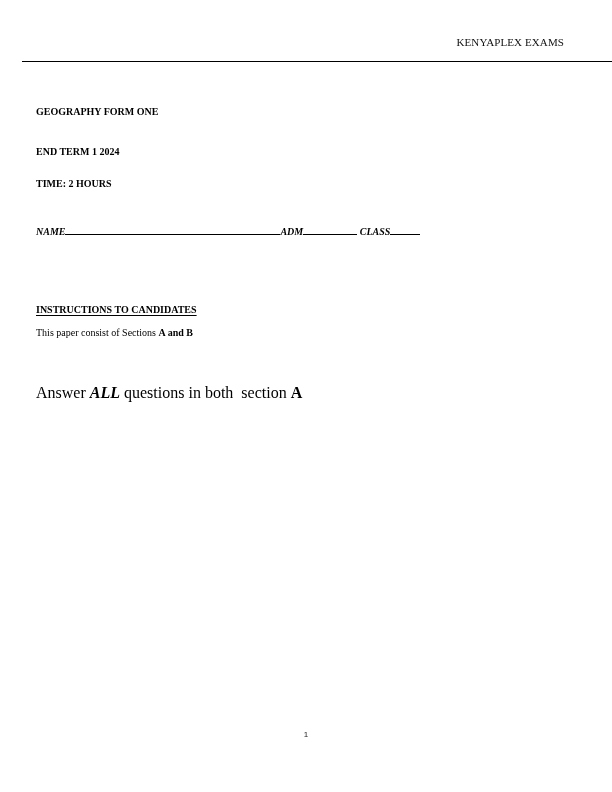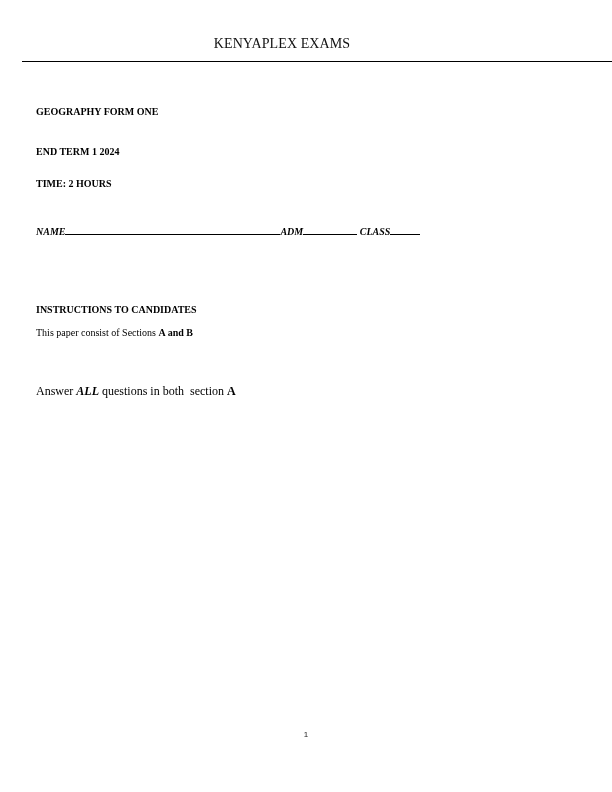--- a/index.html
+++ b/index.html
@@ -13,22 +13,22 @@
       position: relative;
       overflow: hidden;
       font-family: "Liberation Serif", "DejaVu Serif", serif;
       color: #000000;
     }
     .page-header-title {
       position: absolute;
       top: 36px;
       left: 0;
       width: 564px;
-      text-align: center;
-      font-size: 14px;
+      text-align: right;
+      font-size: 11px;
       letter-spacing: 0.1px;
       color: #111;
     }
     .page-header-rule {
       position: absolute;
       top: 61px;
       left: 22px;
       right: 0;
       height: 0;
       border-top: 1.3px solid #000;
@@ -40,20 +40,21 @@
       white-space: nowrap;
     }
     .bold { font-weight: bold; }
     .field-line {
       display: inline-block;
       border-bottom: 1px solid #000;
       height: 9px;
       vertical-align: baseline;
     }
     .heading-underline {
+      text-decoration: underline;
       text-underline-offset: 2px;
     }
     .normal { font-weight: normal; }
     .bolditalic { font-weight: bold; font-style: italic; }
     .page-number {
       position: absolute;
       top: 730px;
       left: 0;
       width: 612px;
       text-align: center;
@@ -75,17 +76,17 @@
 <div class="line bold" style="top:225px;font-style:italic;">
   <span>NAME</span><span class="field-line" style="width:215px;"></span><span>ADM</span><span class="field-line" style="width:54px;"></span>&nbsp;<span>CLASS</span><span class="field-line" style="width:30px;"></span>
 </div>
 
 <div class="line bold heading-underline" style="top:304px;">INSTRUCTIONS TO CANDIDATES</div>
 
 <div class="line normal" style="top:327px; font-size:10px;">
   <span>This paper consist of Sections </span><span class="bold">A and B</span>
 </div>
 
-<div class="line normal" style="top:384px; font-size:12px;">
+<div class="line normal" style="top:384px; font-size:16px;">
   <span>Answer </span><span class="bolditalic">ALL</span><span style="white-space:pre;"> questions in both  section </span><span class="bold">A</span>
 </div>
 
 <div class="page-number">1</div>
 
 </body></html>

